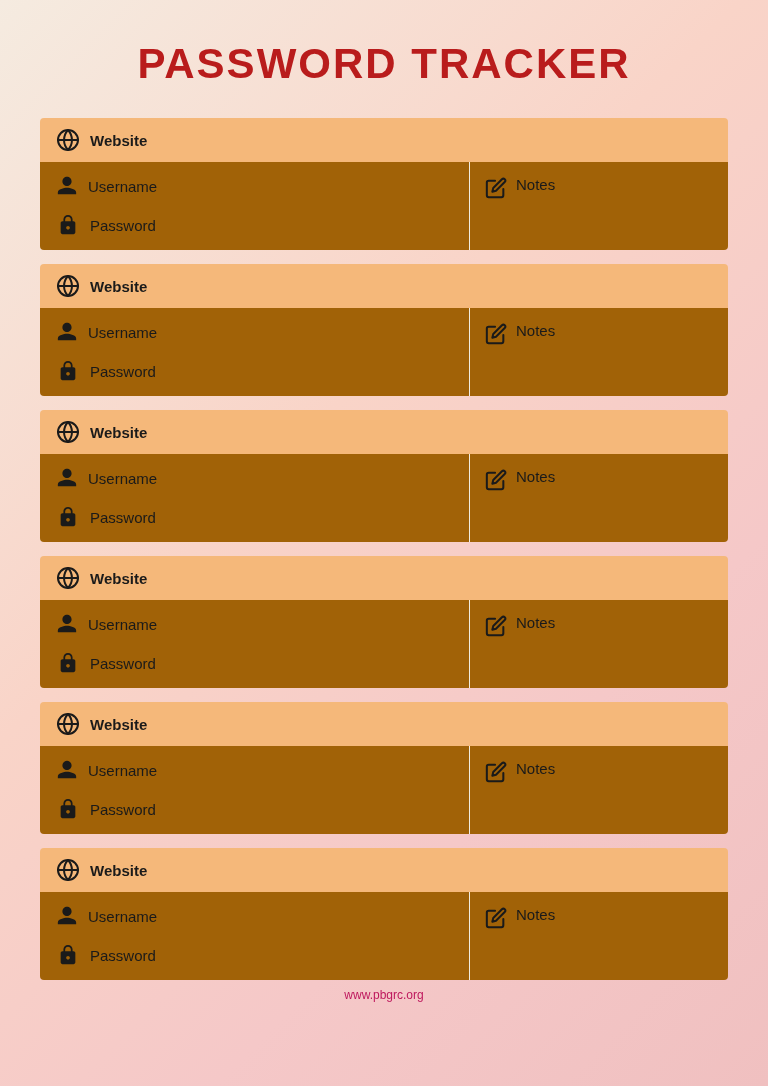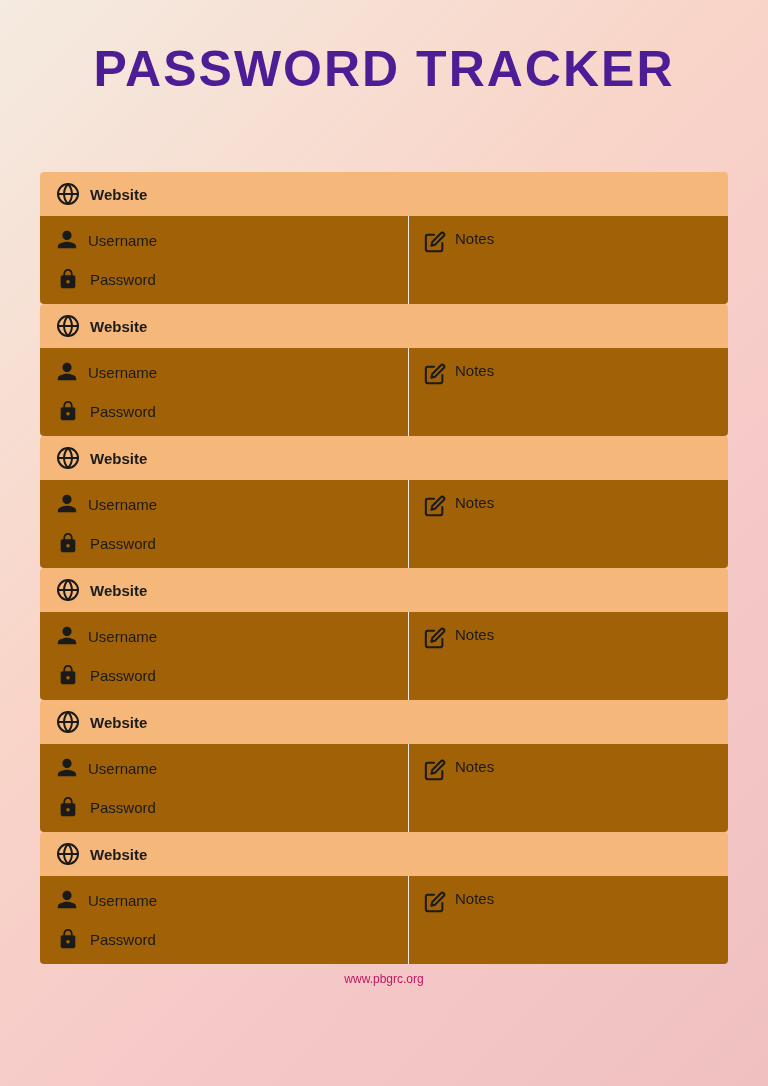--- a/index.html
+++ b/index.html
@@ -13,35 +13,35 @@
       min-height: 1086px;
       background: linear-gradient(135deg, #f5ebe0 0%, #f9d4c8 40%, #f5c8c8 70%, #f0c0c0 100%);
       font-family: Arial, sans-serif;
       display: flex;
       flex-direction: column;
       align-items: center;
       padding: 40px 40px 30px 40px;
     }
 
     .page-title {
-      font-size: 50px;
+      font-size: 42px;
       font-weight: 900;
       font-family: Arial Black, Arial, sans-serif;
-      color: #4c1d95;
+      color: #b91c1c;
       letter-spacing: 2px;
       text-transform: uppercase;
       margin-bottom: 30px;
       text-align: center;
     }
 
     .tracker-container {
       width: 100%;
       display: flex;
       flex-direction: column;
-      margin-top: 44px;
+      gap: 14px;
     }
 
     .entry-block {
       width: 100%;
       border-radius: 4px;
       overflow: hidden;
     }
 
     .website-row {
       background-color: #f5b87a;
@@ -79,21 +79,21 @@
       align-items: center;
       gap: 10px;
     }
 
     .field-item .field-label {
       font-size: 15px;
       color: #1a1a1a;
     }
 
     .notes-section {
-      width: 320px;
+      width: 259px;
       display: flex;
       align-items: flex-start;
       padding: 14px 14px;
       gap: 8px;
       border-left: 1px solid #f0ece0;
     }
 
     .notes-section .field-label {
       font-size: 15px;
       color: #1a1a1a;

